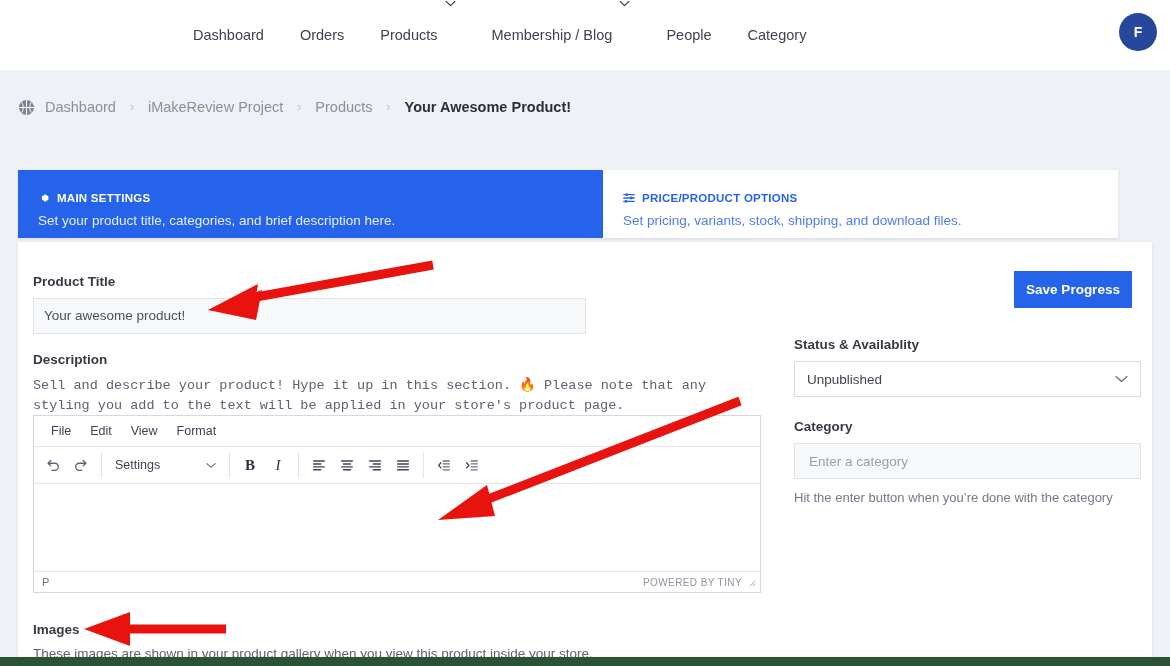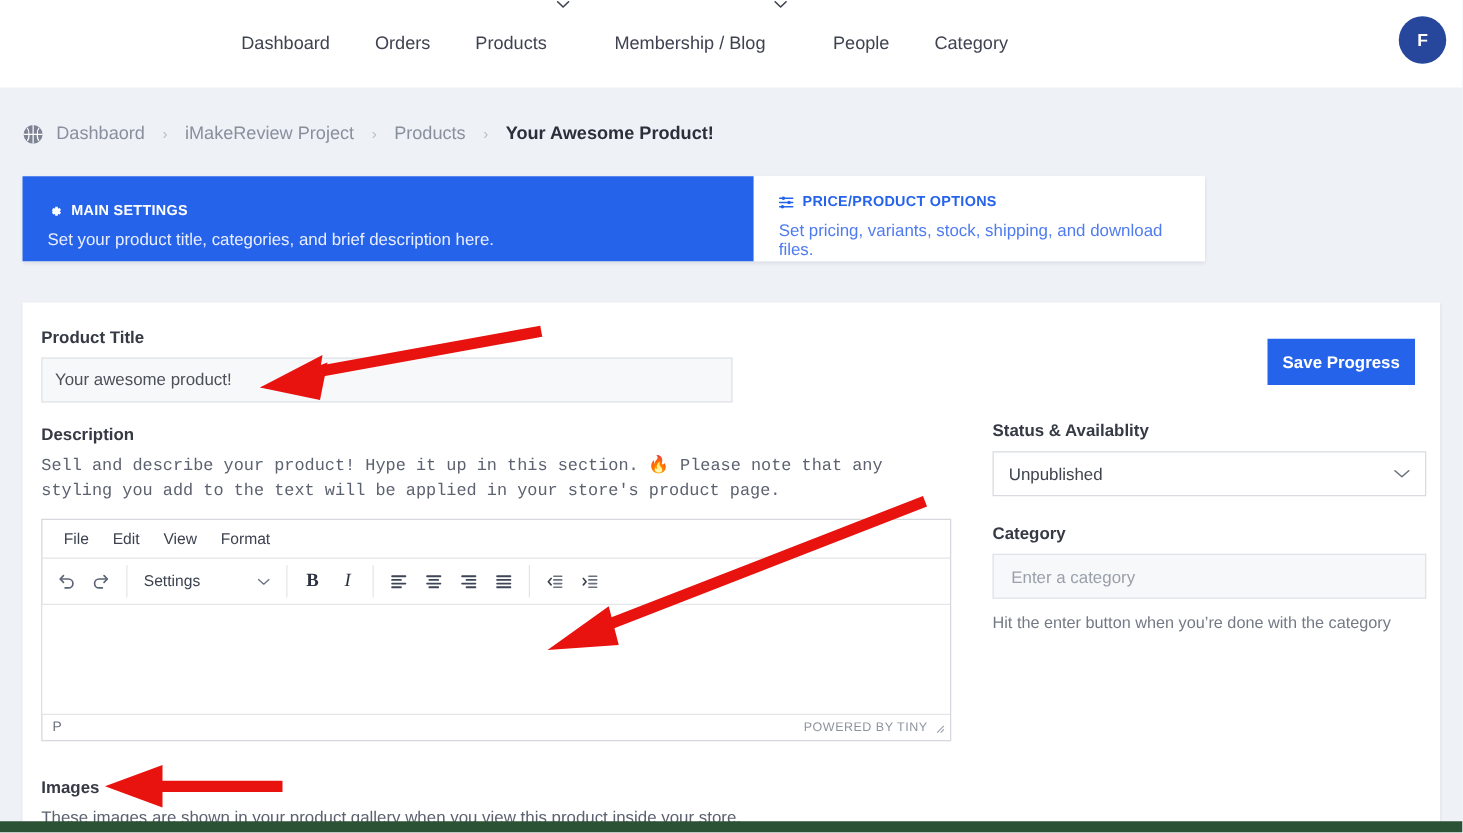--- a/index.html
+++ b/index.html
@@ -84,22 +84,22 @@
   }
   .crumb.active { color: #2b2f3a; font-weight: 700; cursor: default; }
   .crumb-sep {
     font-size: 12px; color: #b9bec9;
     margin: 0 14px;
     user-select: none;
   }
 
   
   .tabrow {
-    position: absolute; top: 141px; left: 18px;
-    width: 946px; height: 68px;
+    position: absolute; top: 170px; left: 18px;
+    width: 1100px; height: 68px;
     display: flex;
     background: #ffffff;
     box-shadow: 0 1px 3px rgba(30,40,70,.11);
   }
   .tabcard {
     padding: 12px 20px 0 20px;
     display: flex; flex-direction: column; justify-content: center;
     cursor: pointer;
   }
   .tabcard.main { width: 585px; background: #2563eb; }
@@ -126,21 +126,21 @@
   .panel-inner { position: relative; width: 100%; height: 100%; padding: 18px 22px; }
 
   .field-label {
     font-size: 13.5px; font-weight: 700; color: #363a45;
     margin-bottom: 9px;
   }
   .helper {
     font-size: 13.5px; color: #5d6270; line-height: 1.45;
   }
 
-  .left-col { position: absolute; left: 15px; top: 20px; width: 740px; }
+  .left-col { position: absolute; left: 15px; top: 32px; width: 740px; }
   .right-col { position: absolute; left: 776px; top: 95px; width: 347px; }
 
   .text-input {
     width: 553px; height: 36px;
     background: #f7f8f9;
     border: 1px solid #dfe2e6;
     font-size: 13.5px; color: #4b5059;
     padding: 0 10px;
     line-height: 34px;
     overflow: hidden; white-space: nowrap;
@@ -152,21 +152,20 @@
     background: #2563eb;
     color: #ffffff;
     font-size: 13.5px; font-weight: 700;
     display: flex; align-items: center; justify-content: center;
     cursor: pointer;
     border: 0;
   }
 
   
   .editor {
-    margin-top: 12px;
     width: 728px; height: 178px;
     border: 1px solid #d5d8dd;
     background: #ffffff;
     display: flex; flex-direction: column;
   }
   .ed-menubar {
     height: 31px; display: flex; align-items: center;
     padding-left: 9px; gap: 3px;
     border-bottom: 1px solid #e3e5e8;
   }

